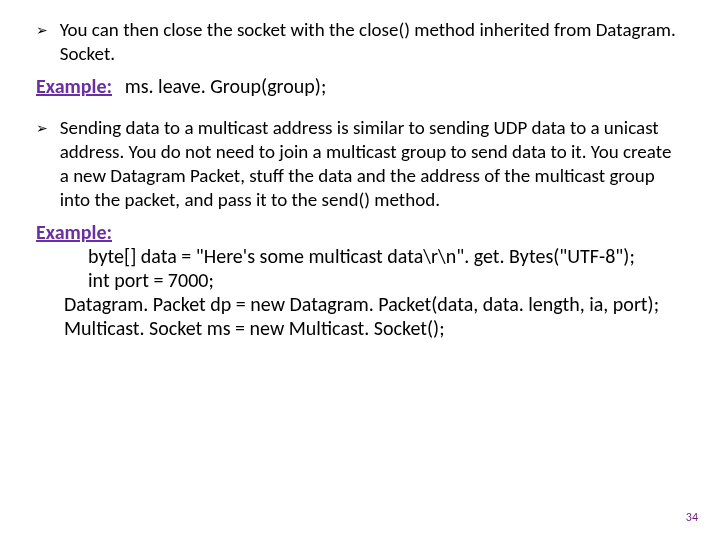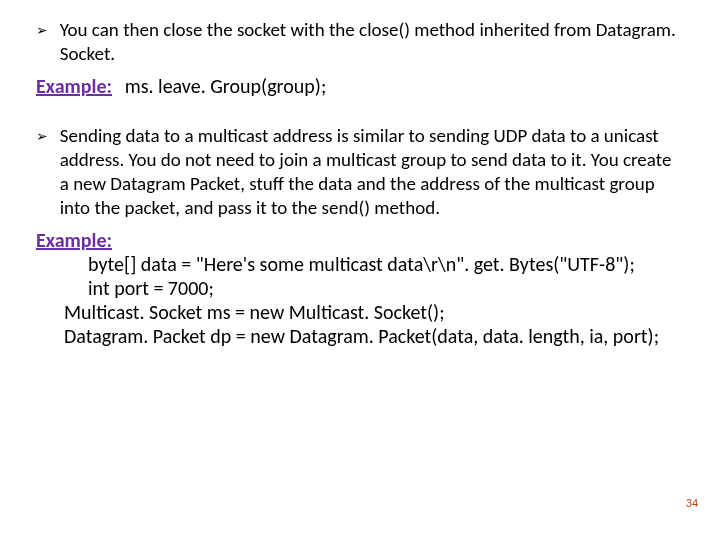--- a/index.html
+++ b/index.html
@@ -42,33 +42,33 @@
     font-weight: 700;
     color: #6a2fa3;
     text-decoration: underline;
   }
   .example-line {
     font-size: 20px;
     line-height: 24px;
     color: #000;
   }
   .block1-example {
-    margin: 4px 0 26px 0;
+    margin: 4px 0 18px 0;
   }
   .block2-example {
     margin-top: 6px;
   }
   .indent1 { padding-left: 52px; }
   .indent2 { padding-left: 120px; }
   .page-num {
     position: absolute;
-    bottom: 30px;
+    bottom: 16px;
     right: 22px;
     font-size: 12px;
-    color: #c2410c;
+    color: #701a75;
   }
 </style>
 </head>
 <body>
 
 <div class="slide">
 
   <div class="bullet">
     <span class="arrow">➢</span>
     <span class="bullet-text">You can then close the socket with the close() method inherited from Datagram. Socket.</span>
@@ -83,18 +83,18 @@
 
   <div class="bullet">
     <span class="arrow">➢</span>
     <span class="bullet-text">Sending data to a multicast address is similar to sending UDP data to a unicast address. You do not need to join a multicast group to send data to it. You create a new Datagram Packet, stuff the data and the address of the multicast group into the packet, and pass it to the send() method.</span>
   </div>
 
   <div class="block2-example">
     <div class="example-label">Example:</div>
     <div class="example-line indent1">byte[] data = "Here's some multicast data\r\n". get. Bytes("UTF-8");</div>
     <div class="example-line indent1">int port = 7000;</div>
+    <div class="example-line" style="padding-left:28px">Datagram. Packet dp = new Datagram. Packet(data, data. length, ia, port);</div>
     <div class="example-line" style="padding-left:28px">Multicast. Socket ms = new Multicast. Socket();</div>
-    <div class="example-line" style="padding-left:28px">Datagram. Packet dp = new Datagram. Packet(data, data. length, ia, port);</div>
   </div>
 
   <div class="page-num">34</div>
 </div>
 
 </body></html>

